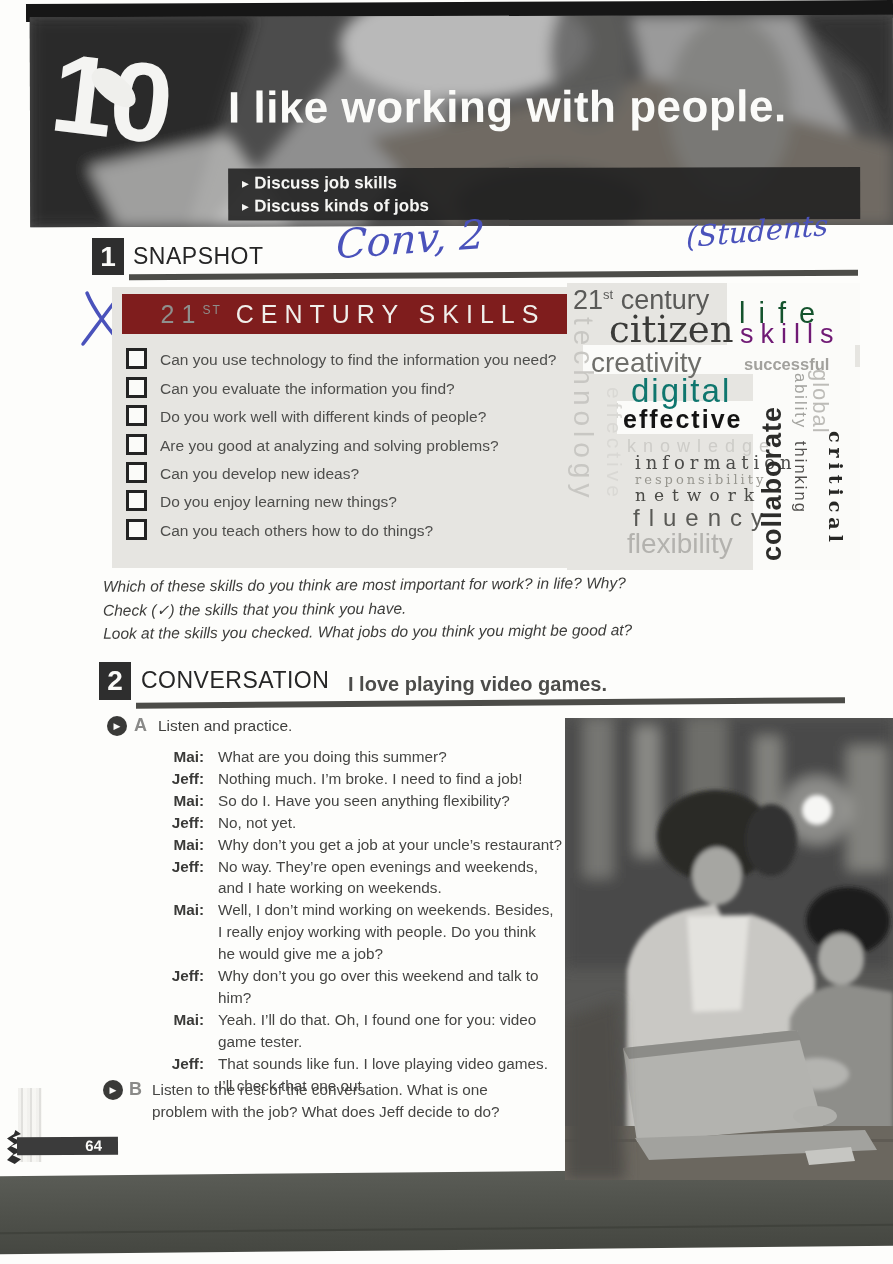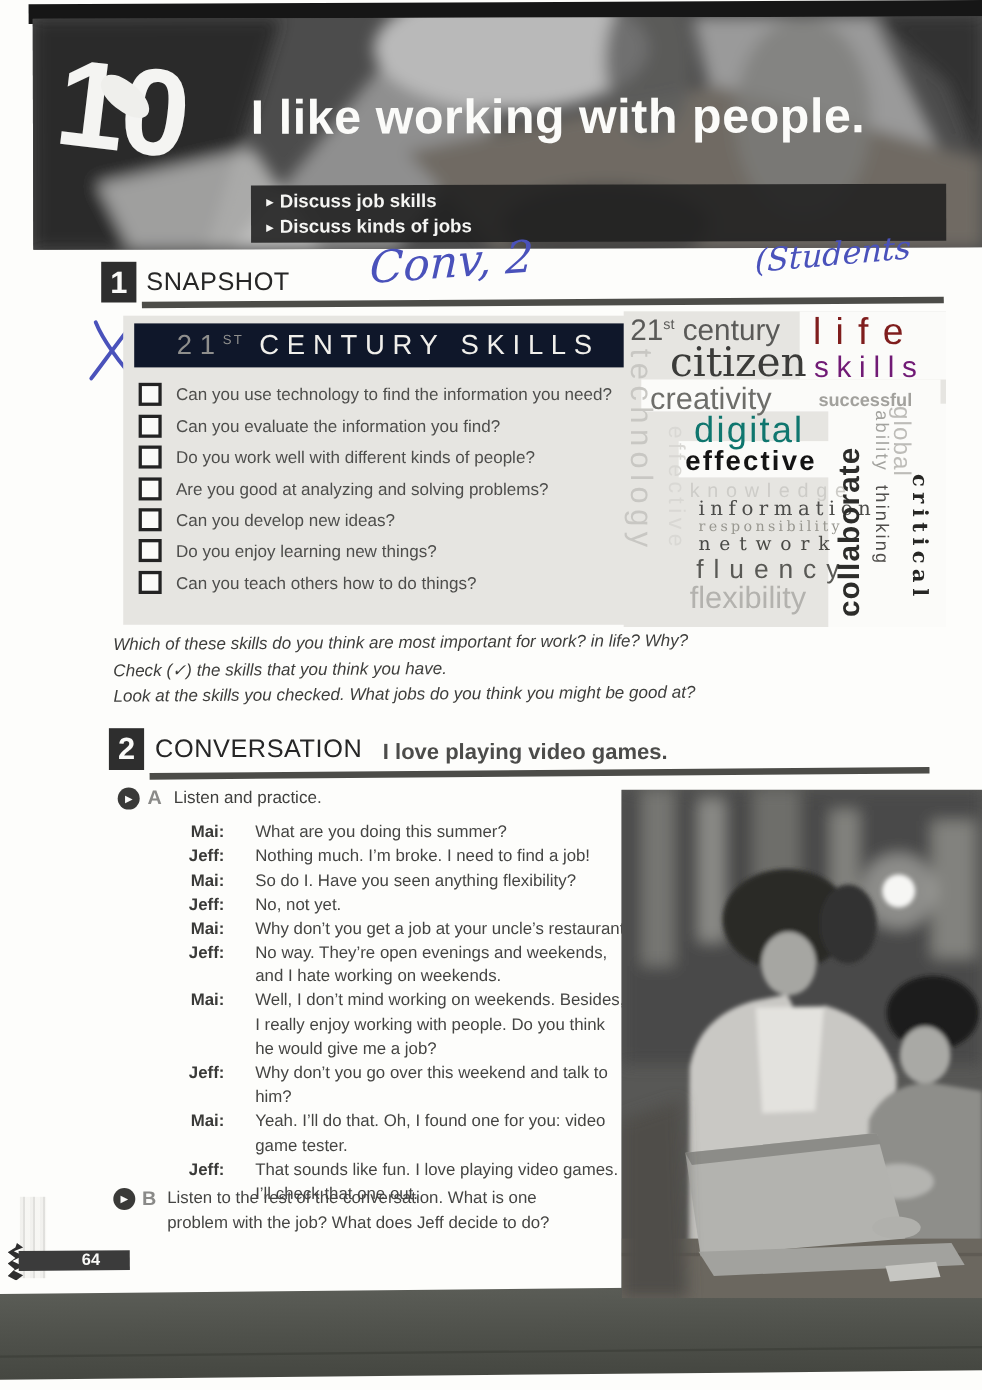--- a/index.html
+++ b/index.html
@@ -36,21 +36,21 @@
   .sec-title{position:absolute;font-weight:normal;color:#262626;letter-spacing:0.5px;}
   .title1{left:133px;top:243px;font-size:23px;}
   .title2{left:141px;top:667px;font-size:23px;}
   .sec-sub{position:absolute;left:348px;top:673px;font-size:20px;font-weight:bold;color:#4c4c4a;}
   .sec-rule{position:absolute;background:#4c4c48;height:6px;}
   .rule1{left:129px;top:272px;width:729px;transform:rotate(-0.35deg);}
   .rule2{left:136px;top:700px;width:709px;transform:rotate(-0.45deg);}
 
   
   .skills-panel{position:absolute;left:112px;top:287px;width:748px;height:281px;background:#e6e5e1;}
-  .skills-banner{position:absolute;left:10px;top:7px;width:462px;height:40px;background:#0f172a;
+  .skills-banner{position:absolute;left:10px;top:7px;width:462px;height:40px;background:#7f1d1d;
                  color:#edecе8;display:flex;align-items:center;justify-content:center;}
   .skills-banner .bn{font-size:25px;letter-spacing:7px;color:#f0efeb;font-weight:400;}
   .skills-banner .bn-num{color:#8f8f8d;}
   .skills-banner sup{font-size:12px;letter-spacing:2px;color:#8f8f8d;}
   .checklist{position:absolute;left:14px;top:54px;}
   .check-row{display:flex;align-items:flex-end;height:28.4px;}
   .checkbox{width:15px;height:15px;background:#fbfbf9;border:3px solid #232323;margin-right:13px;
             flex:0 0 auto;}
   .check-label{font-size:15.5px;color:#4e4e4c;}
 
@@ -58,21 +58,21 @@
   .wordcloud{position:absolute;left:567px;top:283px;width:293px;height:287px;background:#e6e5e1;
              overflow:hidden;}
   .wc{position:absolute;white-space:nowrap;line-height:1;}
   .patch{position:absolute;background:#fbfbf9;}
   .p1{left:160px;top:0;width:133px;height:62px;}
   .p2{left:16px;top:62px;width:272px;height:29px;}
   .p3{left:50px;top:118px;width:141px;height:33px;}
   .p4{left:186px;top:84px;width:107px;height:203px;}
   .wc-21c{left:6px;top:4px;font-size:27px;color:#5a5a58;}
   .wc-21c sup{font-size:13px;}
-  .wc-life{left:172px;top:2px;font-size:34px;letter-spacing:13px;color:#7f1d1d;}
+  .wc-life{left:172px;top:16px;font-size:29px;letter-spacing:13px;color:#14532d;}
   .wc-citizen{left:42px;top:28px;font-size:37px;font-family:"DejaVu Serif",serif;color:#3b3b39;}
   .wc-skills{left:173px;top:38px;font-size:27px;letter-spacing:7px;color:#701a75;}
   .wc-creativity{left:24px;top:66px;font-size:28px;color:#6e6e6a;text-align:right;}
   .wc-successful{left:177px;top:73px;font-size:16.5px;font-weight:bold;color:#a2a19d;}
   .wc-digital{left:64px;top:91px;font-size:33px;color:#0f766e;letter-spacing:2px;}
   .wc-effective{left:56px;top:124px;font-size:25px;font-weight:800;color:#141414;letter-spacing:2px;}
   .wc-knowledge{left:60px;top:154px;font-size:18px;color:#cdccc8;letter-spacing:7px;}
   .wc-information{left:68px;top:171px;font-size:18px;font-family:"DejaVu Serif",serif;
                   letter-spacing:5px;color:#4c4c4a;}
   .wc-responsibility{left:68px;top:190px;font-size:13px;font-family:"DejaVu Serif",serif;
@@ -95,35 +95,35 @@
   
   .instructions{position:absolute;left:103px;top:573px;transform:rotate(-0.4deg);}
   .instr-line{font-size:15.5px;font-style:italic;color:#3e3e3c;line-height:23.5px;}
 
   
   .play-icon{position:absolute;width:20px;height:20px;border-radius:50%;background:#3a3a38;
              color:#fbfbf9;font-size:9px;text-align:center;line-height:20px;}
   .part-letter{position:absolute;font-size:18px;font-weight:bold;color:#8a8a88;}
   .part-instr{position:absolute;font-size:15.5px;color:#3f3f3d;}
   .dialog{position:absolute;left:148px;top:746px;width:436px;}
-  .dlg-row{display:grid;grid-template-columns:56px 1fr;column-gap:28px;}
+  .dlg-row{display:grid;grid-template-columns:56px 1fr;column-gap:14px;}
   .dlg-speaker{font-weight:bold;color:#3a3a38;font-size:15.3px;line-height:21.9px;text-align:right;}
   .dlg-text{font-size:15.3px;color:#454543;line-height:21.9px;white-space:pre-line;}
   .part-b-text{position:absolute;left:152px;top:1079px;width:440px;font-size:15.3px;color:#454543;
                line-height:21.9px;white-space:pre-line;}
 
   
   .photo{position:absolute;left:565px;top:718px;width:328px;height:462px;overflow:hidden;
          z-index:5;background:#585856;}
   .photo svg{position:absolute;left:0;top:0;width:100%;height:100%;}
 
   
   .pagenum-bar{position:absolute;left:17px;top:1137px;width:101px;height:18px;background:#3b3b3b;
                color:#fafaf8;font-size:15px;font-weight:bold;text-align:right;line-height:18px;
-               padding-right:27px;box-sizing:border-box;transform:rotate(-0.4deg);}
+               padding-right:16px;box-sizing:border-box;transform:rotate(-0.4deg);}
   .bar-rag{position:absolute;left:7px;top:1130px;width:14px;height:34px;background:#2e2e2e;
            clip-path:polygon(60% 0,100% 12%,40% 22%,100% 34%,30% 48%,100% 62%,40% 74%,100% 86%,55% 100%,0 88%,45% 70%,0 55%,50% 40%,0 25%,50% 12%);}
   .edge-streaks{position:absolute;left:18px;top:1088px;width:24px;height:74px;opacity:0.55;
       background:repeating-linear-gradient(90deg,#e8e7e3 0 3px,#c9c8c4 3px 5px,#f2f1ed 5px 9px);}
   .bottom-band{position:absolute;left:-8px;top:1172px;width:909px;height:78px;
                transform:rotate(-0.55deg);
                background:linear-gradient(180deg,#5a5c56 0%,#4e504a 55%,#454741 100%);}
   .band-line{position:absolute;left:0;top:56px;width:100%;height:2px;background:#3d4039;opacity:0.8;}
 </style>
 </head>

